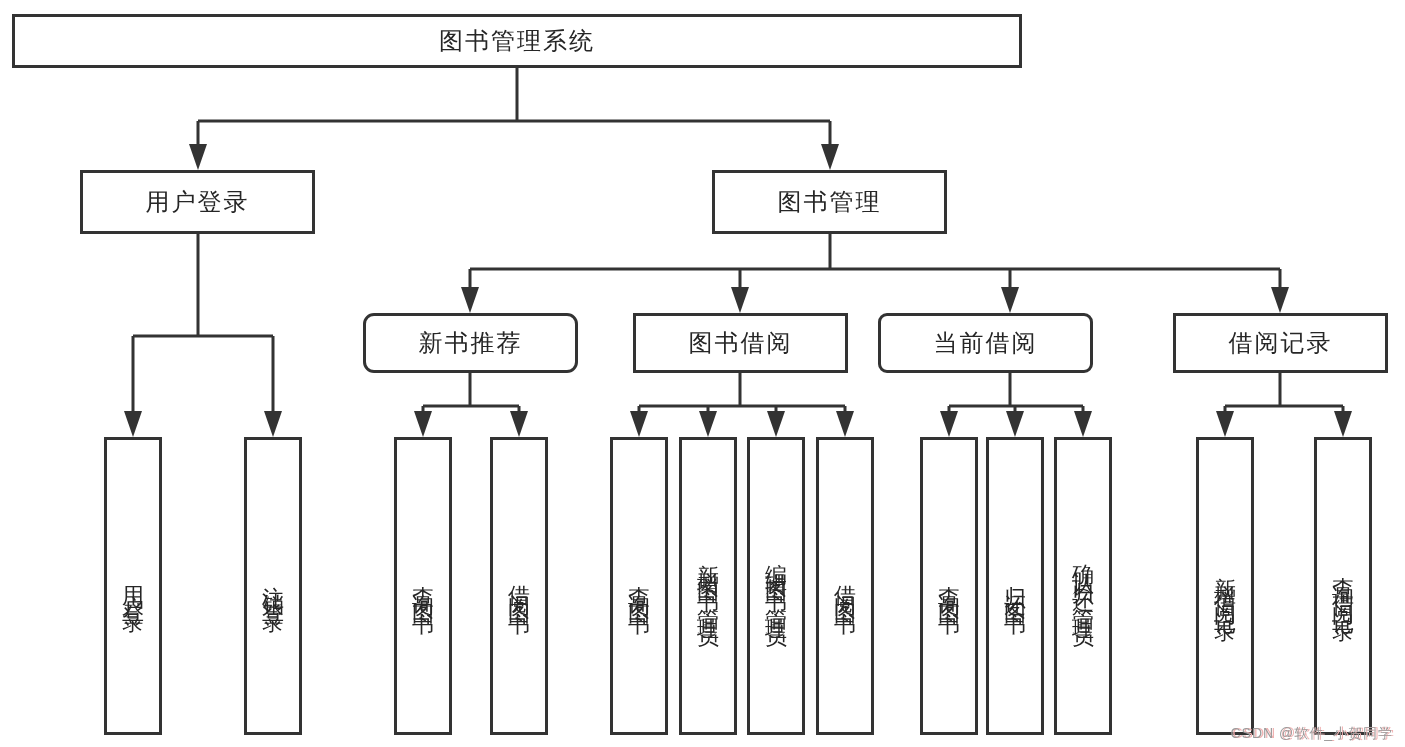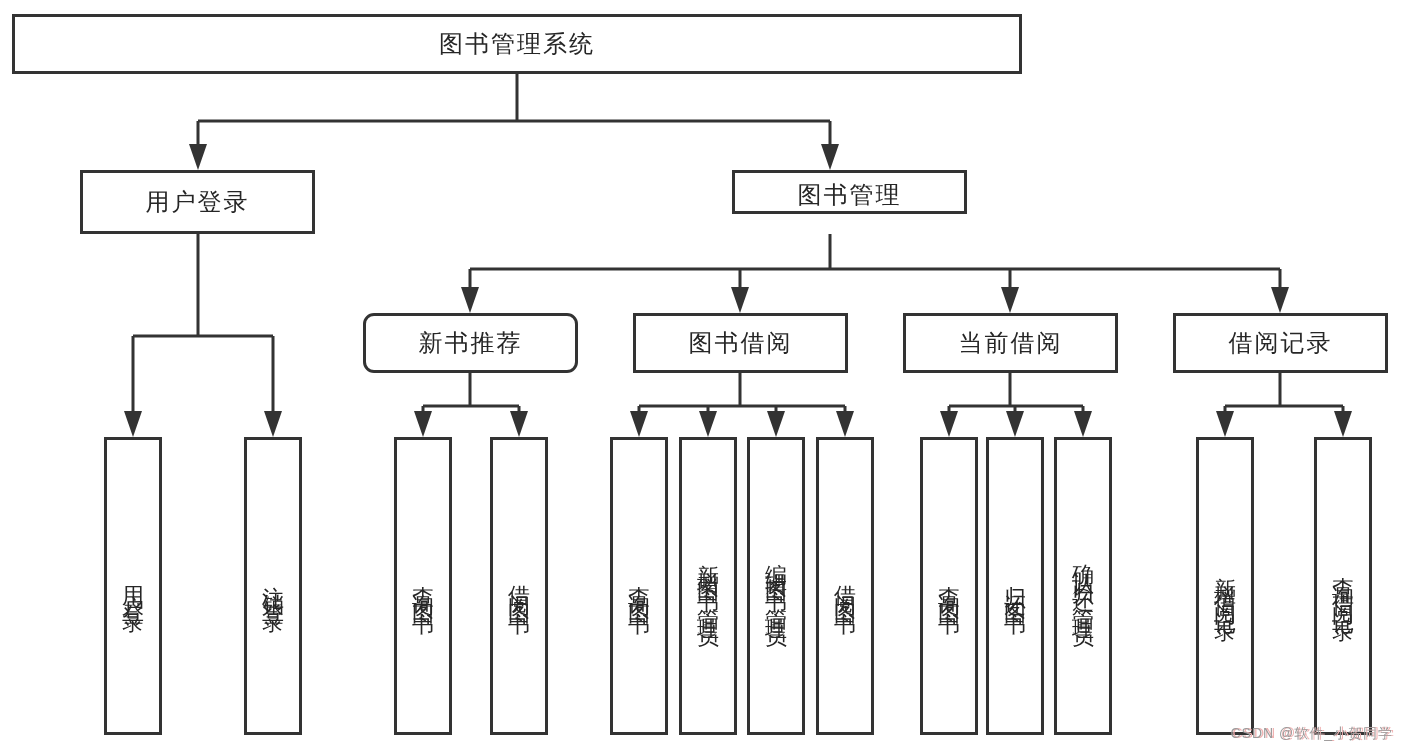--- a/index.html
+++ b/index.html
@@ -24,25 +24,25 @@
     letter-spacing:2px;
     white-space:nowrap;
   }
   .node.leaf .vlabel{
     writing-mode:vertical-rl;
     font-size:22px;
     letter-spacing:9px;
     line-height:1;
     white-space:nowrap;
   }
-  .root{left:12px;top:14px;width:1010px;height:60px;}
+  .root{left:12px;top:14px;width:1010px;height:54px;}
   .l2a{left:80px;top:170px;width:235px;height:64px;}
-  .l2b{left:732px;top:170px;width:235px;height:44px;align-items:flex-end;}
+  .l2b{left:712px;top:170px;width:235px;height:64px;}
   .l3{top:313px;width:215px;height:60px;}
-  .l3a{left:363px;border-radius:11px;} .l3b{left:633px;} .l3c{left:903px;} .l3d{left:1173px;}
+  .l3a{left:363px;border-radius:11px;} .l3b{left:633px;} .l3c{left:878px;border-radius:9px;} .l3d{left:1173px;}
   .leaf{top:437px;width:58px;height:298px;}
   .lf1{left:104px;} .lf2{left:244px;}
   .lf3{left:394px;} .lf4{left:490px;}
   .lf5{left:610px;} .lf6{left:679px;} .lf7{left:747px;} .lf8{left:816px;}
   .lf9{left:920px;} .lf10{left:986px;} .lf11{left:1054px;}
   .lf12{left:1196px;} .lf13{left:1314px;}
   .watermark{
     position:absolute;
     right:12px;bottom:4px;
     font-size:14px;

